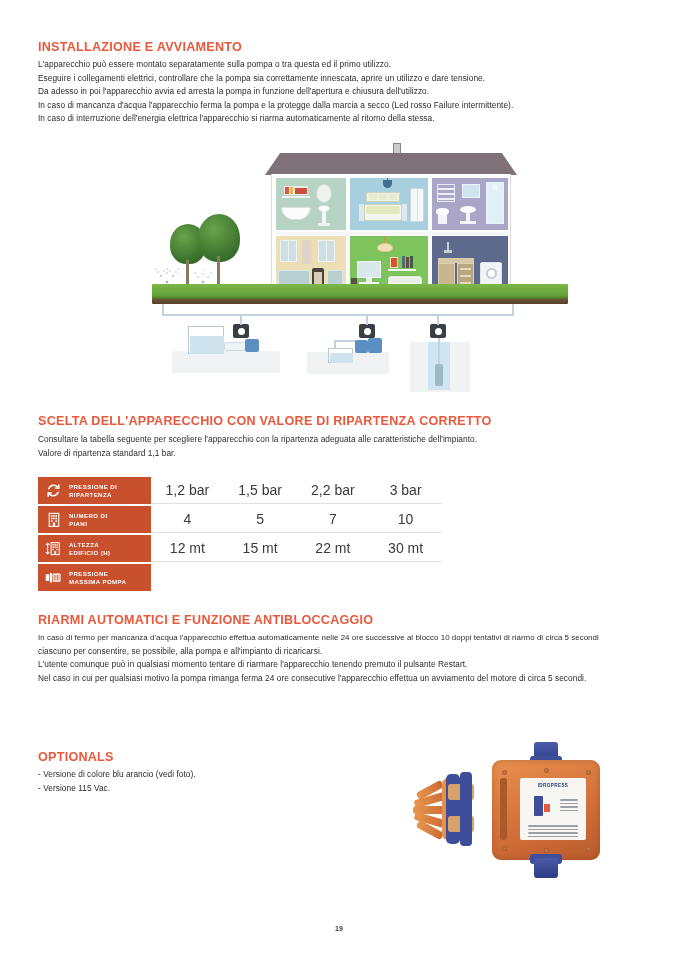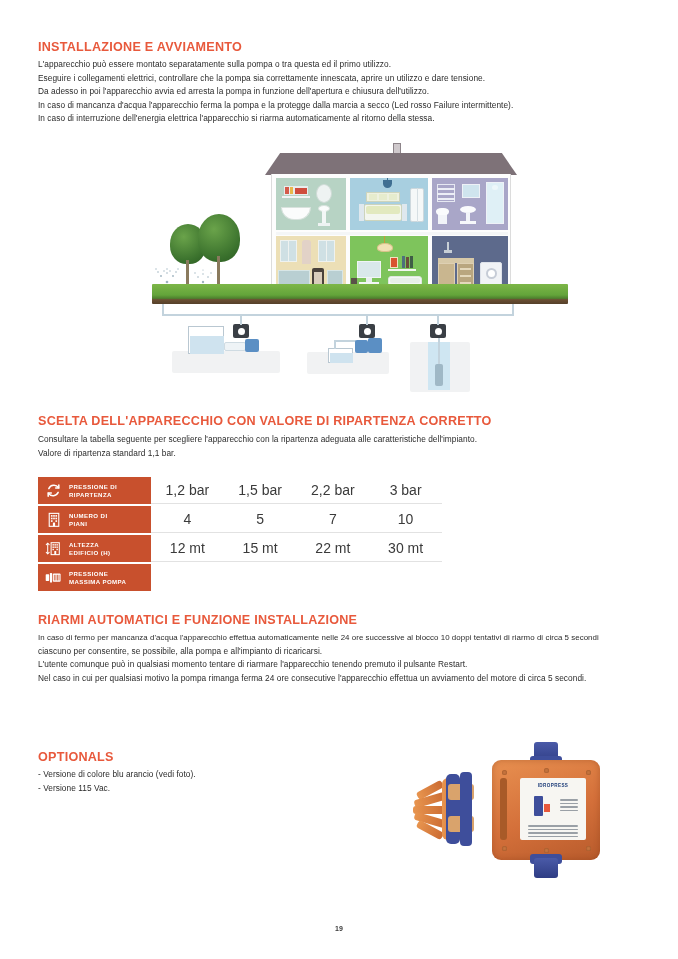--- a/index.html
+++ b/index.html
@@ -391,21 +391,21 @@
             </g>
           </svg>
         </span>
         <span class="ltxt">
           <span>PRESSIONE</span><br><span>MASSIMA POMPA</span>
         </span>
       </div>
     </div>
   </div>
 
-  <div class="sec-title" style="position:absolute;left:38px;top:613px;">RIARMI AUTOMATICI E FUNZIONE INSTALLAZIONE</div>
+  <div class="sec-title" style="position:absolute;left:38px;top:613px;">RIARMI AUTOMATICI E FUNZIONE ANTIBLOCCAGGIO</div>
   <div class="body-block" style="left:38px;top:631px;">
     <div class="body-line" style="font-size:7.9px;">In caso di fermo per mancanza d'acqua l'apparecchio effettua automaticamente nelle 24 ore successive al blocco 10 doppi tentativi di riarmo di circa 5 secondi</div>
     <div class="body-line">ciascuno per consentire, se possibile, alla pompa e all'impianto di ricaricarsi.</div>
     <div class="body-line">L'utente comunque può in qualsiasi momento tentare di riarmare l'apparecchio tenendo premuto il pulsante Restart.</div>
     <div class="body-line">Nel caso in cui per qualsiasi motivo la pompa rimanga ferma 24 ore consecutive l'apparecchio effettua un avviamento del motore di circa 5 secondi.</div>
   </div>
 
   <div class="sec-title" style="position:absolute;left:38px;top:750px;">OPTIONALS</div>
   <div class="body-block" style="left:38px;top:768px;">
     <div class="body-line">- Versione di colore blu arancio (vedi foto).</div>

